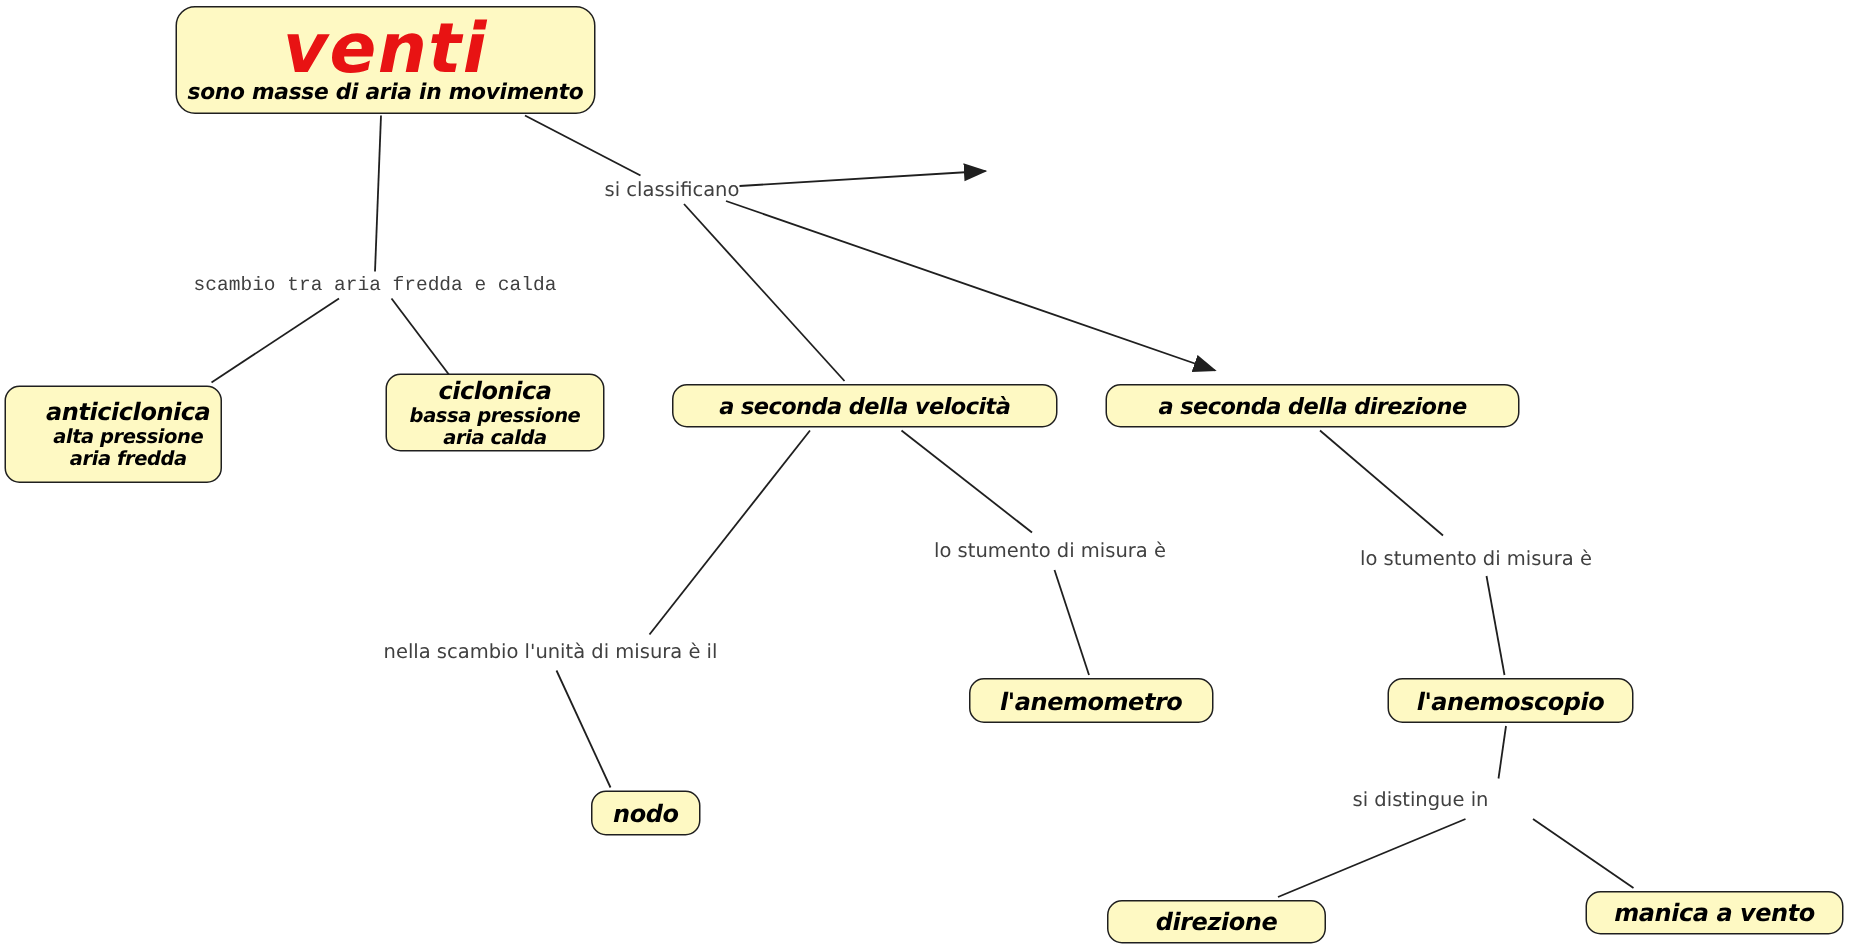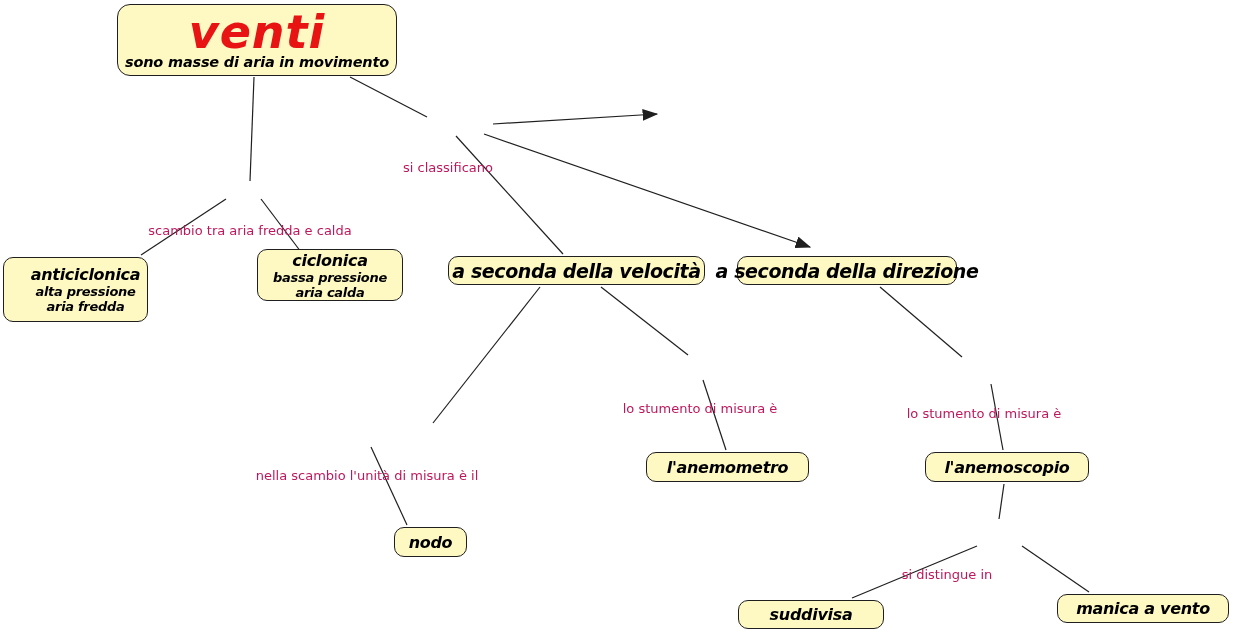--- a/index.html
+++ b/index.html
@@ -10,45 +10,45 @@
   .wires{position:absolute;left:0;top:0;width:1234px;height:633px;}
   .wires line{stroke:#1f1f1f;stroke-width:1.2;}
   .node{
     position:absolute;box-sizing:border-box;
     background:#fef9c3;border:1.5px solid #1f1f1f;border-radius:10px;
     display:flex;flex-direction:column;align-items:center;justify-content:center;
     font-style:italic;font-weight:bold;color:#000;text-align:center;white-space:nowrap;
   }
   .label{
     position:absolute;transform:translate(-50%,-50%);
-    font-size:13px;color:#be185d;white-space:nowrap;margin-top:40px;
+    font-size:13px;color:#404040;white-space:nowrap;
   }
   
   .n-venti{left:117px;top:4px;width:280px;height:72px;border-radius:13px;}
   .venti-title{font-size:46px;line-height:44px;color:#e81313;letter-spacing:1px;}
   .venti-sub{font-size:14.5px;line-height:17px;letter-spacing:-0.2px;}
   .n-beaufort{left:672px;top:90px;width:243px;height:46px;}
   .beaufort-title{font-size:17px;line-height:20px;letter-spacing:-0.2px;}
   .beaufort-sub{font-size:13.5px;line-height:16px;}
   .n-anticiclonica{left:3px;top:257px;width:145px;height:65px;padding-left:20px;}
   .n-ciclonica{left:257px;top:249px;width:146px;height:52px;}
   .cy-title{font-size:16px;line-height:19px;letter-spacing:-0.3px;}
   .cy-sub{font-size:13px;line-height:15px;letter-spacing:-0.3px;}
   .n-velocita{left:448px;top:256px;width:257px;height:29px;}
-  .n-direzione{left:737px;top:256px;width:220px;height:29px;}
-  .phrase{font-size:19px;letter-spacing:-0.4px;}
+  .n-direzione{left:737px;top:256px;width:276px;height:29px;}
+  .phrase{font-size:15px;letter-spacing:-0.4px;}
   .n-anemometro{left:646px;top:452px;width:163px;height:30px;}
   .n-anemoscopio{left:925px;top:452px;width:164px;height:30px;}
   .n-nodo{left:394px;top:527px;width:73px;height:30px;}
   .n-banderuola{left:738px;top:600px;width:146px;height:29px;}
   .n-manica{left:1057px;top:594px;width:172px;height:29px;}
   .leaf{font-size:16px;letter-spacing:-0.3px;text-align:center;}
   
   .l-classificano{left:448px;top:127px;}
-  .l-scambio{left:250px;top:190px;}
+  .l-scambio{left:250px;top:190px;font-family:Liberation Mono, monospace;}
   .l-stumento1{left:700px;top:368px;}
   .l-stumento2{left:984px;top:373px;}
   .l-nautica{left:367px;top:435px;}
   .l-distingue{left:947px;top:534px;}
 </style>
 </head>
 <body>
 
 <div class="canvas">
 
@@ -108,21 +108,21 @@
 
   <div class="node n-anemoscopio leaf">
     <div>l'anemoscopio</div>
   </div>
 
   <div class="node n-nodo leaf">
     <div>nodo</div>
   </div>
 
   <div class="node n-banderuola leaf">
-    <div>suddivisa</div>
+    <div>direzione</div>
   </div>
 
   <div class="node n-manica leaf">
     <div>manica a vento</div>
   </div>
 
   <div class="label l-classificano">si classificano</div>
   <div class="label l-scambio">scambio tra aria fredda e calda</div>
   <div class="label l-stumento1">lo stumento di misura è</div>
   <div class="label l-stumento2">lo stumento di misura è</div>

